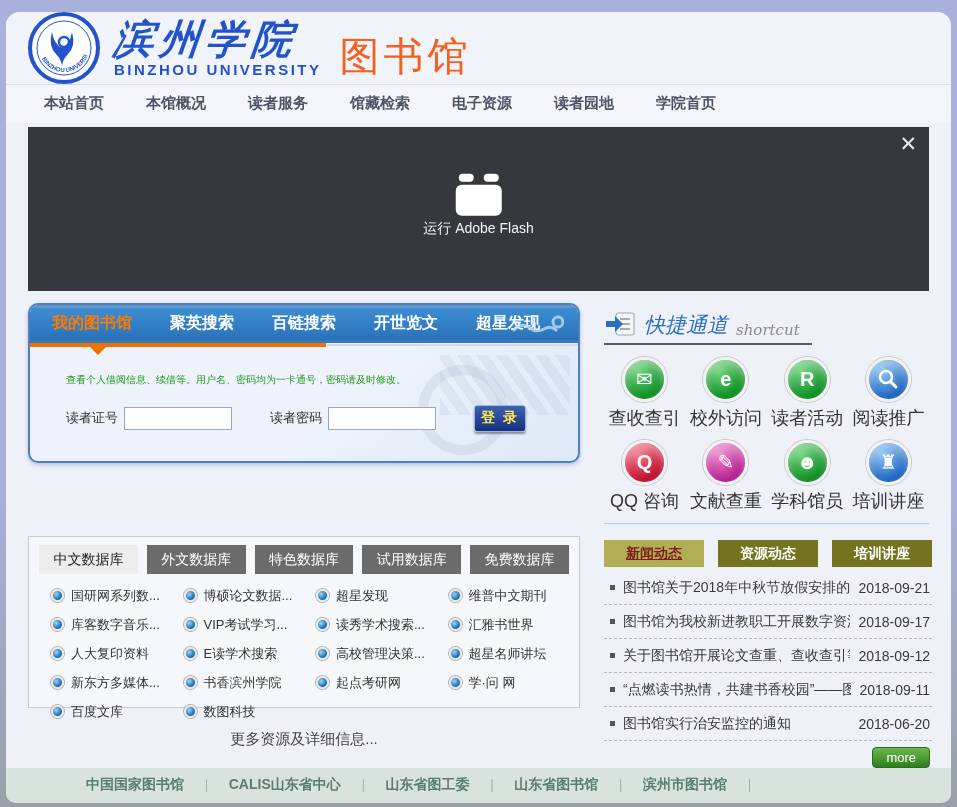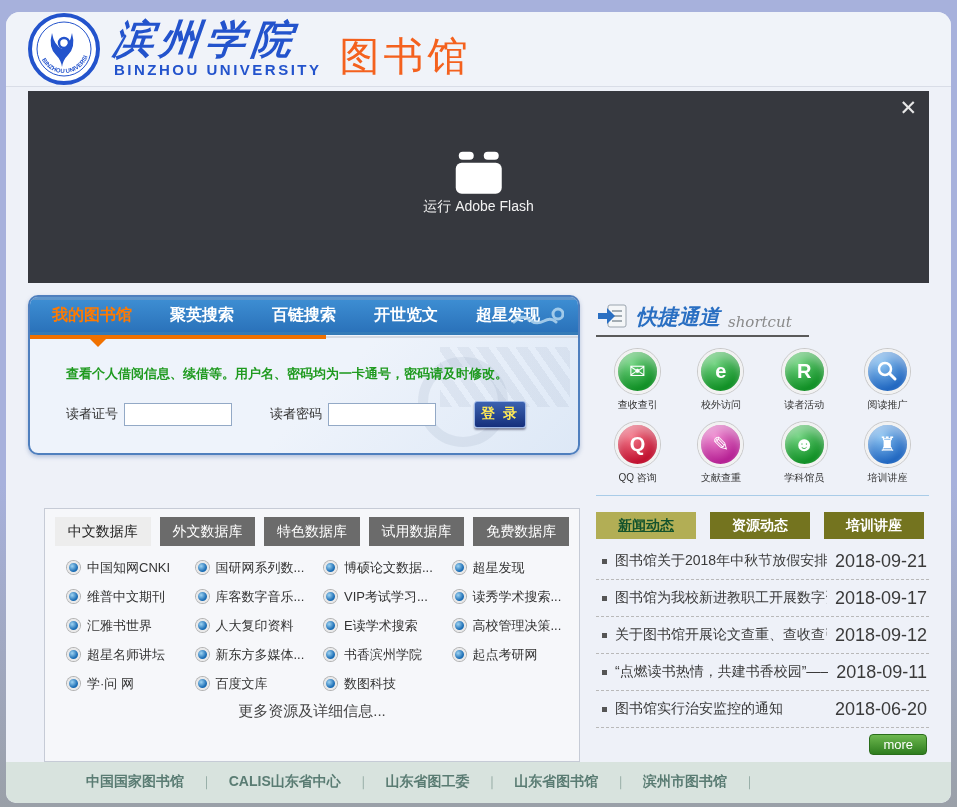--- a/index.html
+++ b/index.html
@@ -30,73 +30,73 @@
   
   .flash { margin:4px 22px 10px; height:205px; background:#36383e; position:relative; }
   .flash-close { position:absolute; top:6px; right:12px; color:#e8e8e8; font-size:21px; line-height:21px; cursor:pointer; }
   .flash-center { position:absolute; top:50%; left:50%; transform:translate(-50%,-55%); display:flex; flex-direction:column; align-items:center; cursor:pointer; }
   .flash-icon { width:46px; height:42px; position:relative; }
   .flash-icon .pill { position:absolute; top:0; width:15px; height:8px; background:#fff; border-radius:4px; }
   .flash-icon .pill.l { left:3px; } .flash-icon .pill.r { right:3px; }
   .flash-icon .box { position:absolute; top:11px; left:0; width:46px; height:31px; background:#fff; border-radius:6px; }
   .flash-label { color:#f2f2f2; font-size:14px; margin-top:4px; }
   
-  .row { display:flex; padding:0 22px; gap:16px; }
+  .row { display:flex; padding:0 22px; gap:24px; }
   .row1 { margin-top:2px; }
   .col-left { width:552px; flex:0 0 auto; }
   .col-right { flex:1; }
   
   .search-panel { border:2px solid #4f7fbe; border-radius:10px; overflow:hidden; background:linear-gradient(135deg,#eef3fb 55%,#dde8f6); box-shadow:0 2px 4px rgba(70,100,160,.35); height:160px; position:relative; }
   .stabbar { height:38px; background:linear-gradient(#3d8dd2,#2a72ba); display:flex; align-items:center; padding-left:22px; gap:38px; position:relative;
              border-top:3px solid rgba(255,255,255,.25); border-bottom:3px solid rgba(0,0,0,.12); }
   .stab { color:#fff; font-size:16px; font-weight:bold; cursor:pointer; white-space:nowrap; }
   .stab.active { color:#ff7a00; }
   .cloud-decor { position:absolute; right:14px; top:6px; opacity:.8; }
   .underline { position:relative; height:4px; }
   .underline .orange { position:absolute; left:0; top:0; width:54%; height:4px; background:#f07100; }
   .underline .gray { position:absolute; left:54%; right:0; top:1px; height:2px; background:#d4d9e2; }
   .underline .tri { position:absolute; left:60px; top:4px; width:0; height:0; border-left:8px solid transparent; border-right:8px solid transparent; border-top:8px solid #f07100; }
   .search-body { position:relative; padding:26px 0 0 36px; height:115px; }
   .wm-clock { position:absolute; right:70px; top:18px; width:90px; height:90px; border:10px solid rgba(150,165,190,.18); border-radius:50%; }
   .wm-keys { position:absolute; right:8px; top:8px; width:130px; height:60px; background:repeating-linear-gradient(55deg, rgba(150,165,190,.15) 0 10px, transparent 10px 16px); }
-  .notice { color:#1f9a1f; font-size:13px; font-weight:bold; position:relative; }
+  .notice { color:#1f9a1f; font-size:10px; font-weight:normal; position:relative; }
   .login-row { display:flex; align-items:center; margin-top:18px; position:relative; }
   .login-row label { font-size:13px; color:#333; margin-right:6px; }
   .login-row input { width:108px; height:23px; border:1px solid #93a9c6; background:#fff; margin-right:38px; padding:0 4px; font-size:12px; }
   .login-btn { width:52px; height:27px; background:linear-gradient(#3c62b0,#152f7c); color:#ffe955; font-size:14px; font-weight:bold; border:1px solid #9cb6e6; border-radius:3px; cursor:pointer; box-shadow:0 2px 2px rgba(0,0,40,.4); letter-spacing:2px; }
   
   .shortcut-header { display:flex; align-items:flex-end; gap:8px; padding:8px 0 4px 2px; border-bottom:2px solid #5a5a5a; width:64%; }
-  .sc-title-zh { font-family:"DejaVu Serif","Liberation Serif",serif; font-style:italic; font-weight:bold; font-size:21px; color:#2a6fc2; }
+  .sc-title-zh { font-family:"DejaVu Serif","Liberation Serif",serif; font-style:italic; font-weight:normal; font-size:21px; color:#2a6fc2; }
   .sc-title-en { font-family:"DejaVu Serif","Liberation Serif",serif; font-style:italic; font-size:15px; color:#8a8a8a; }
   .sc-grid { display:grid; grid-template-columns:repeat(4,1fr); row-gap:10px; margin-top:12px; padding-bottom:10px; border-bottom:1px solid #a9cce8; }
   .sc-item { display:flex; flex-direction:column; align-items:center; cursor:pointer; }
   .sc-icon { width:45px; height:45px; border-radius:50%; border:3px solid #f2f2f2; box-shadow:0 0 0 1px #c9c9c9, inset 0 6px 8px rgba(255,255,255,.45); display:flex; align-items:center; justify-content:center; color:#fff; font-weight:bold; font-size:20px; }
   .sc-icon.green { background:radial-gradient(circle at 35% 30%, #6fd37f, #0f8f24 70%); }
   .sc-icon.blue  { background:radial-gradient(circle at 35% 30%, #8cc4f2, #1f66c0 70%); }
   .sc-icon.red   { background:radial-gradient(circle at 35% 30%, #f4788a, #c00f2e 70%); }
   .sc-icon.pink  { background:radial-gradient(circle at 35% 30%, #ef8ad0, #b51f93 70%); }
-  .sc-label { font-size:10px; color:#333; margin-top:4px; }
-  
-  .db-panel { border:1px solid #c6cbd6; background:#f6f7fa; height:254px; padding:8px 10px 4px;margin-left:16px; }
+  .sc-label { font-size:18px; color:#333; margin-top:4px; }
+  
+  .db-panel { border:1px solid #c6cbd6; background:#f6f7fa; height:172px; padding:8px 10px 4px; }
   .db-tabs { display:flex; gap:9px; }
   .db-tab { width:100px; height:29px; line-height:29px; text-align:center; font-size:14px; background:#6b6b6b; color:#fff; cursor:pointer; }
   .db-tab.active { background:#ededed; color:#222; }
   .db-grid { display:grid; grid-template-columns:repeat(4,1fr); margin-top:8px; row-gap:1px; }
   .db-link { display:flex; align-items:center; gap:7px; height:28px; font-size:13px; color:#333; cursor:pointer; padding-left:12px; white-space:nowrap; }
   .bullseye { width:13px; height:13px; border-radius:50%; background:radial-gradient(circle at 35% 35%, #9fd4f2, #1a6cb4 65%); border:2px solid #e9e9e9; box-shadow:0 0 0 1px #b3b3b3; flex:0 0 auto; }
   .db-more { text-align:center; font-size:15px; color:#444; margin-top:4px; cursor:pointer; }
   
   .news-tabs { display:flex; gap:14px; margin-top:4px; }
   .news-tab { width:100px; height:27px; line-height:27px; text-align:center; font-size:14px; font-weight:bold; background:#74741f; color:#fff; cursor:pointer; }
-  .news-tab.active { background:#b2ae55; color:#14532d; text-decoration:underline; }
+  .news-tab.active { background:#b2ae55; color:#7f1d1d; text-decoration:underline; }
   .news-list { margin-top:4px; }
   .news-item { display:flex; align-items:center; padding:8px 2px 7px; border-bottom:1px dashed #b9b9b9; cursor:pointer; }
   .news-bullet { width:5px; height:5px; background:#555; margin:0 8px 0 4px; flex:0 0 auto; }
   .news-title { font-size:14px; color:#3a3a3a; flex:1; white-space:nowrap; overflow:hidden; }
-  .news-date { font-size:18px; color:#3a3a3a; margin-left:8px; flex:0 0 auto; }
+  .news-date { font-size:14px; color:#3a3a3a; margin-left:8px; flex:0 0 auto; }
   .news-more-row { display:flex; justify-content:flex-end; padding:6px 2px 0; }
   .more-btn { background:linear-gradient(#6db84f,#2e7d1e); color:#fff; font-size:13px; padding:2px 13px; border:1px solid #2a6d1b; border-radius:4px; cursor:pointer; }
   
   .footer { margin-top:auto; background:#d8e3de; height:44px; display:flex; align-items:center; padding-left:80px; border-radius:0 0 10px 10px; }
   .footer a { font-size:14px; font-weight:bold; color:#5a7c73; text-decoration:none; cursor:pointer; }
   .footer .sep { color:#8aa39b; margin:0 16px; font-size:13px; }
 </style>
 </head>
 <body>
 
@@ -111,20 +111,29 @@
       <path id="arcB" d="M12 42 a25 25 0 0 0 48 0" fill="none"></path>
       <text font-size="6" fill="#2353cc" font-weight="bold"><textPath href="#arcB" startOffset="8%">BINZHOU UNIVERSITY</textPath></text>
     </svg>
     <div class="brand">
       <div class="brand-zh">滨州学院</div>
       <div class="brand-en">BINZHOU UNIVERSITY</div>
     </div>
     <div class="site-name">图书馆</div>
   </div>
 
+  <div class="nav">
+    <span class="nav-item">本站首页</span>
+    <span class="nav-item">本馆概况</span>
+    <span class="nav-item">读者服务</span>
+    <span class="nav-item">馆藏检索</span>
+    <span class="nav-item">电子资源</span>
+    <span class="nav-item">读者园地</span>
+    <span class="nav-item">学院首页</span>
+  </div>
 
   <div class="flash">
     <span class="flash-close">✕</span>
     <div class="flash-center">
       <div class="flash-icon">
         <div class="pill l"></div>
           <div class="pill r"></div>
           <div class="box"></div>
       </div>
       <div class="flash-label">运行 Adobe Flash</div>
@@ -225,24 +234,20 @@
         <div class="db-tabs">
           <span class="db-tab active">中文数据库</span>
           <span class="db-tab">外文数据库</span>
           <span class="db-tab">特色数据库</span>
           <span class="db-tab">试用数据库</span>
           <span class="db-tab">免费数据库</span>
         </div>
         <div class="db-grid">
           <span class="db-link">
               <i class="bullseye"></i>
-              <span>中国知网CNKI</span>
-            </span>
-          <span class="db-link">
-              <i class="bullseye"></i>
               <span>国研网系列数...</span>
             </span>
           <span class="db-link">
               <i class="bullseye"></i>
               <span>博硕论文数据...</span>
             </span>
           <span class="db-link">
               <i class="bullseye"></i>
               <span>超星发现</span>
             </span>

